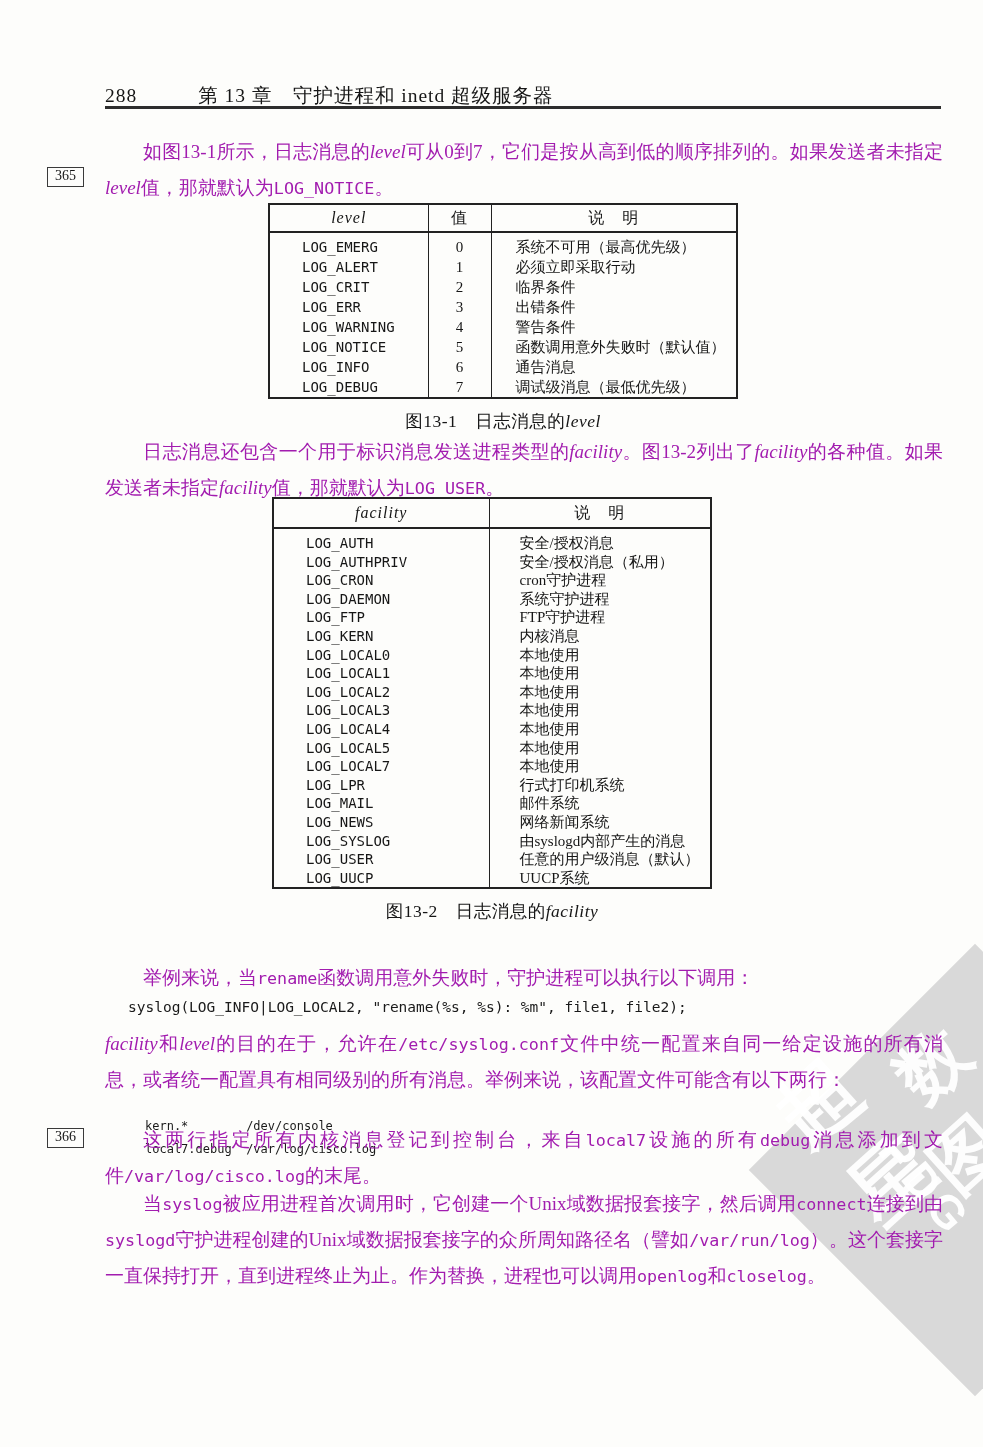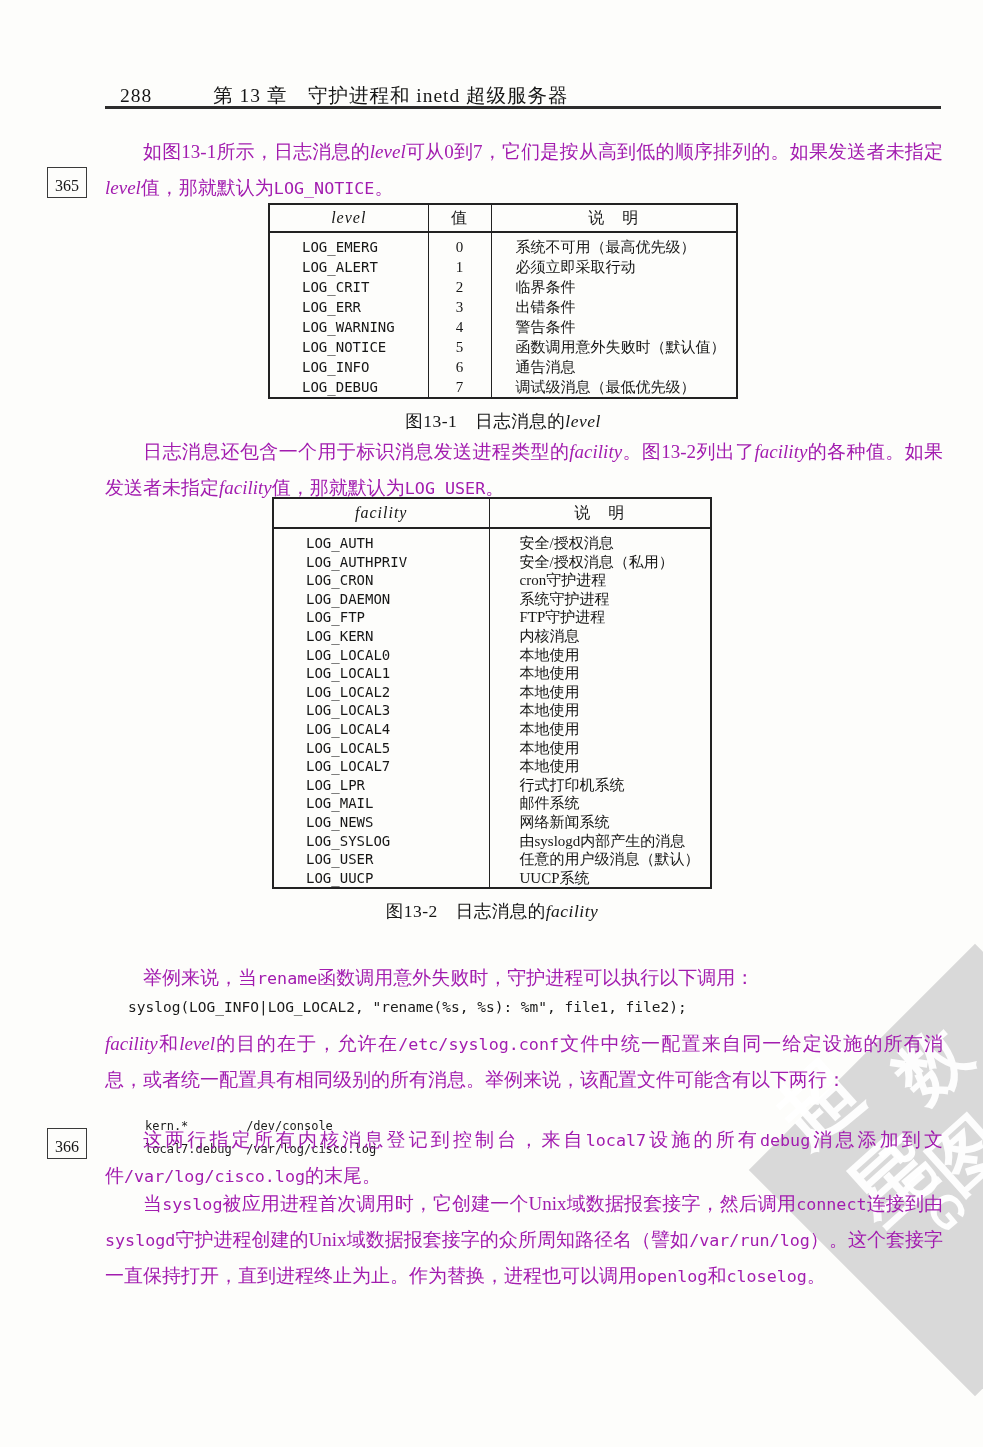--- a/index.html
+++ b/index.html
@@ -22,27 +22,27 @@
   .wm-g2{left:852px; top:1128px; font-size:80px; transform:rotate(-42deg);}
   .wm-g3{left:898px; top:1018px; font-size:70px; transform:rotate(-42deg);}
   .wm-g4{left:932px; top:1108px; font-size:70px; transform:rotate(-42deg);}
   .wm-pdg {
     position:absolute; left:868px; top:1158px; color:rgba(255,255,255,.97);
     font-family:"Liberation Sans","DejaVu Sans",sans-serif;
     font-size:46px; font-weight:bold; letter-spacing:5px; transform:rotate(50deg);
   }
   
   .running-head { position:absolute; left:105px; top:82px; width:836px; font-size:19.5px; }
-  .pageno { margin-left:15px; letter-spacing:1px;text-align:right; }
+  .pageno { letter-spacing:1px;text-align:right; }
   .chapter { margin-left:56px; letter-spacing:1px; }
   .head-rule { position:absolute; left:105px; top:106px; width:836px; height:2.5px; background:#2d2d2d; }
   
   .marginbox {
     position:absolute; left:47px; border:1.6px solid #3a3a3a;
-    font-size:16px; padding:9px 7px 2px 7px; background:#fdfdfb;
+    font-size:14px; padding:0 7px 2px 7px; background:#fdfdfb;
   }
   .m365 { top:167px; }
   .m366 { top:1128px; }
   
   .para {
     position:absolute; left:105px; width:838px;
     font-size:19px; line-height:36px; text-align:justify; color:#a21caf;
   }
   .indent { text-indent:2em; }
   .p1 { top:134px; }

